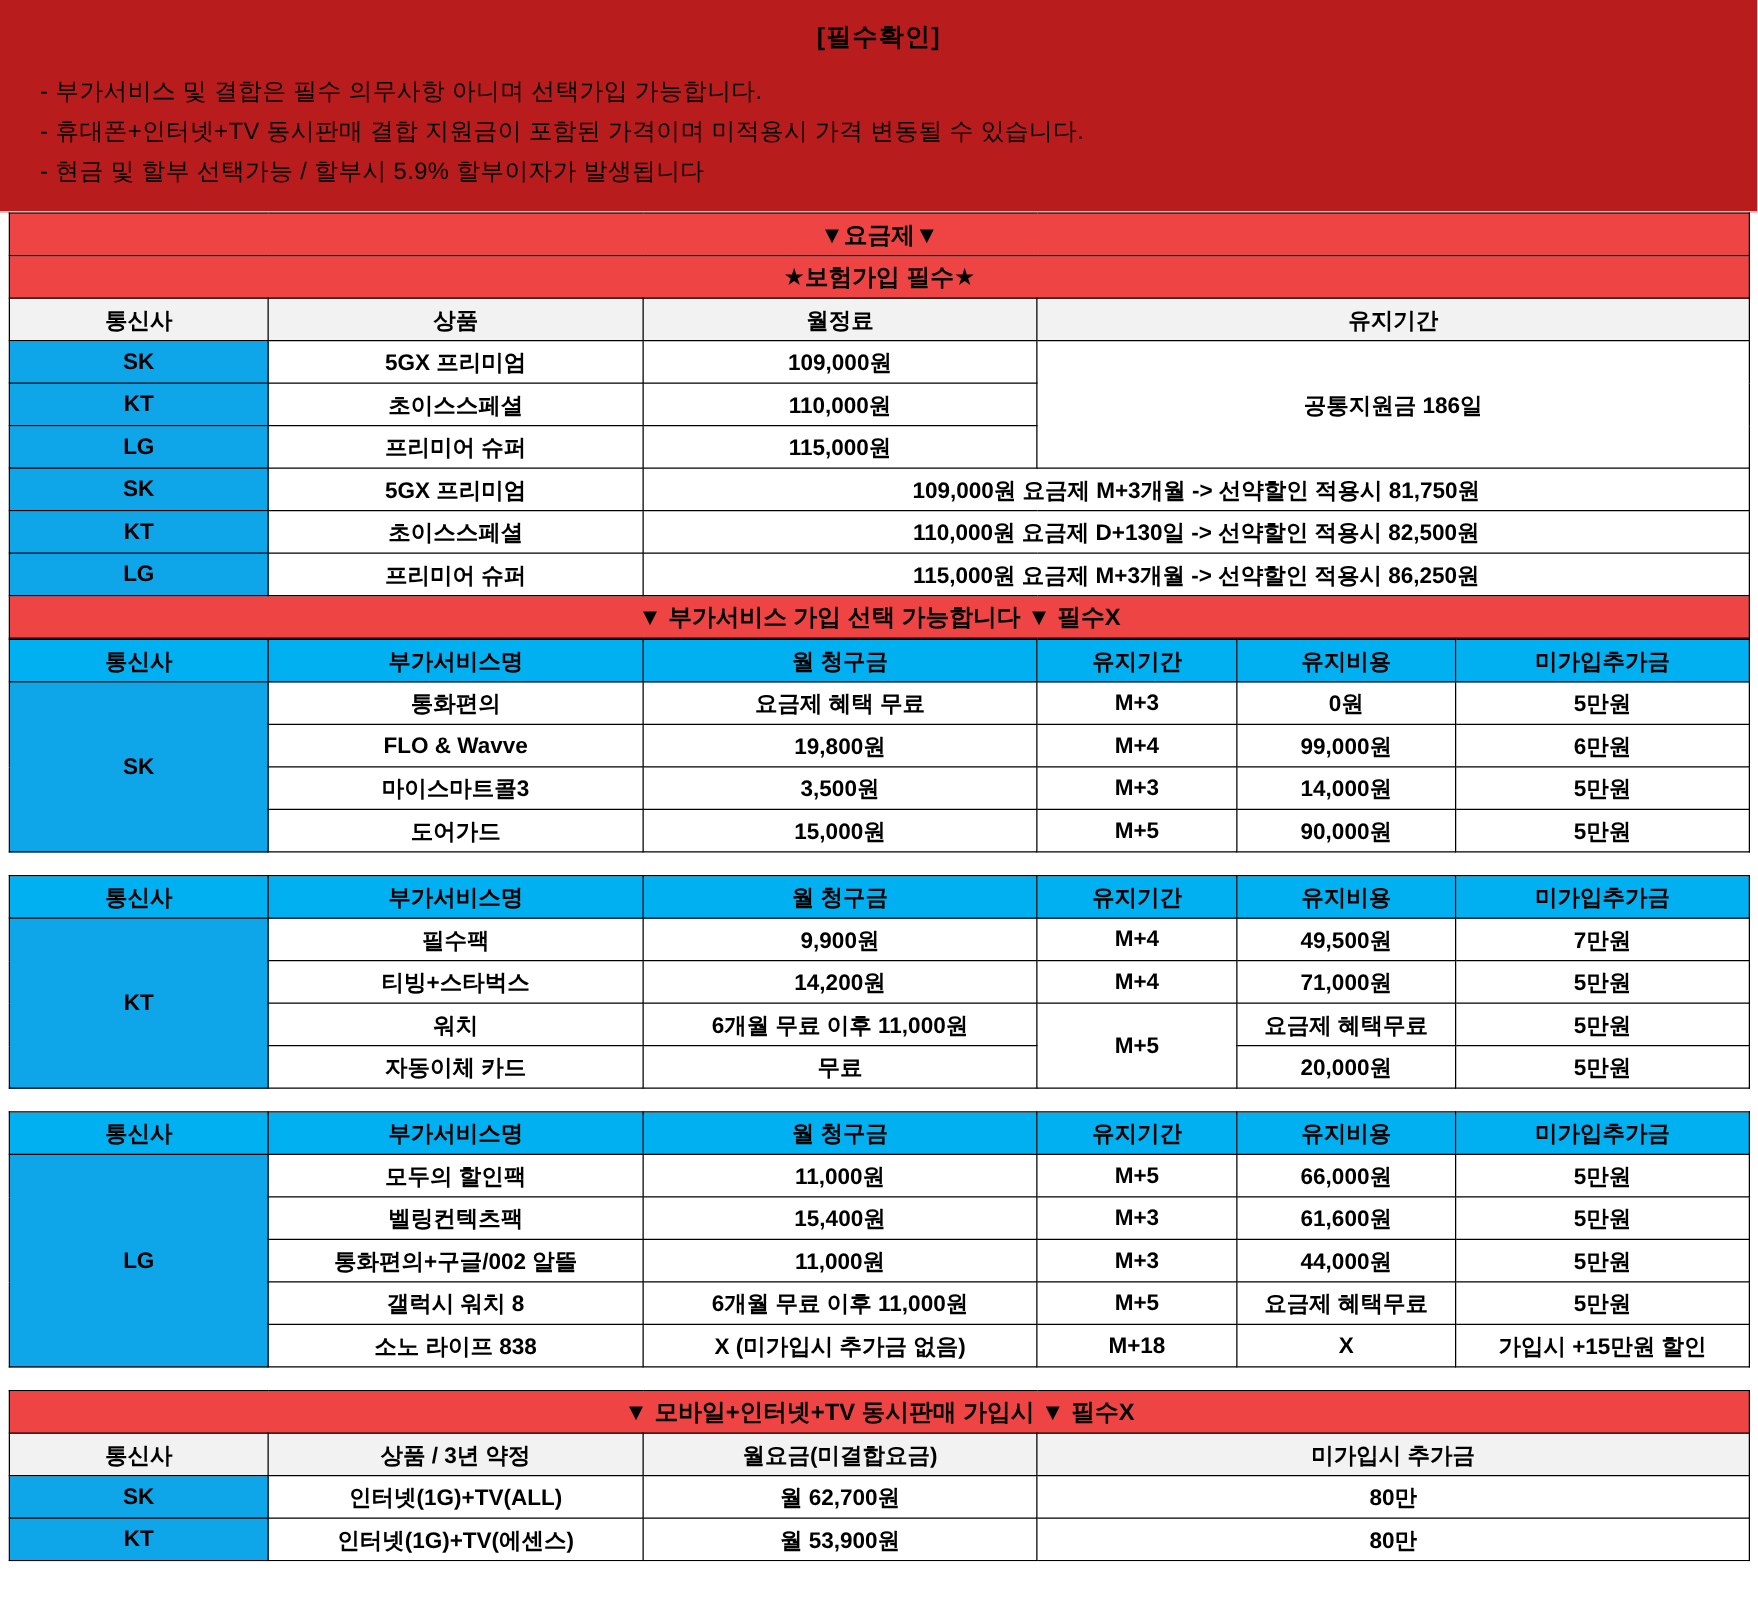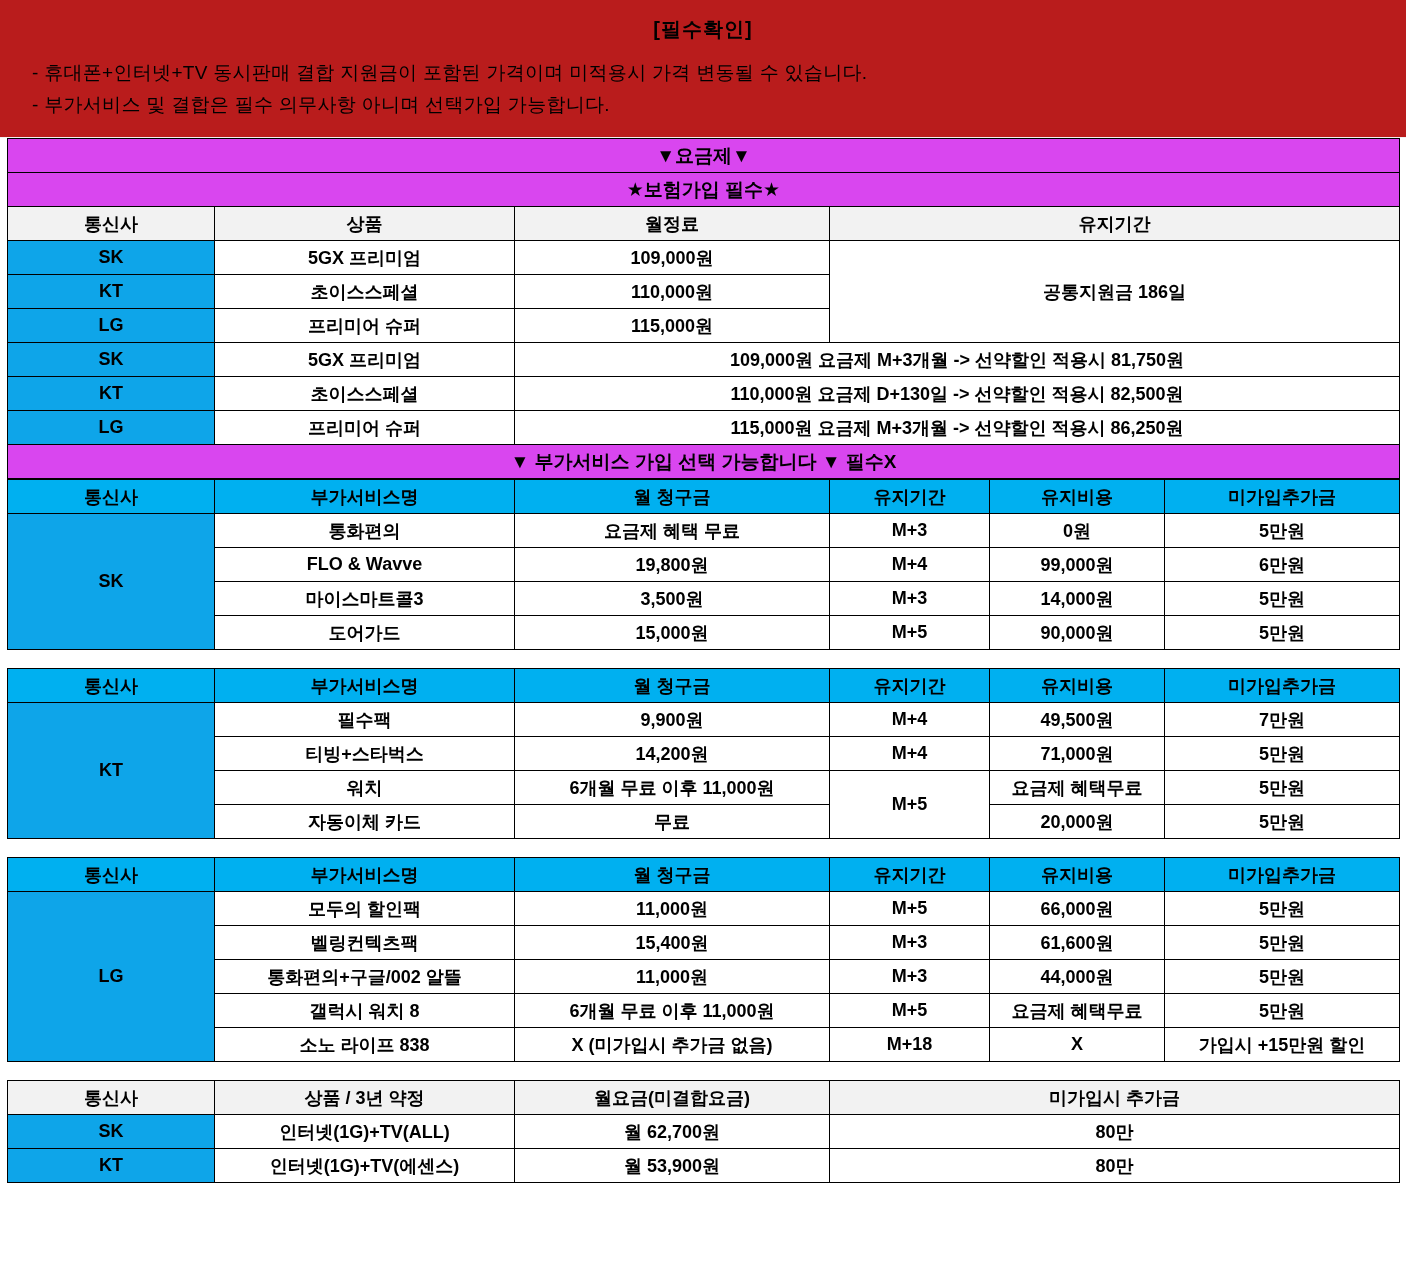--- a/index.html
+++ b/index.html
@@ -47,21 +47,21 @@
     border: 1px solid #000000;
     font-size: 18px;
     font-weight: bold;
     text-align: center;
     height: 34px;
     padding: 2px 4px;
     box-sizing: border-box;
     background: #ffffff;
   }
   td.yellow {
-    background: #d946ef;
+    background: #ef4444;
     font-size: 19px;
   }
   td.blue {
     background: #00b0f0;
     font-size: 18px;
   }
   td.grey {
     background: #0ea5e9;
   }
   td.head {
@@ -72,22 +72,23 @@
   }
   .tbl-wrap { margin-bottom: 0; }
 </style>
 </head>
 <body>
 
 <div class="page">
 
   <div class="notice">
     <div class="notice-title">[필수확인]</div>
+    <div class="notice-line">- 부가서비스 및 결합은 필수 의무사항 아니며 선택가입 가능합니다.</div>
     <div class="notice-line">- 휴대폰+인터넷+TV 동시판매 결합 지원금이 포함된 가격이며 미적용시 가격 변동될 수 있습니다.</div>
-    <div class="notice-line">- 부가서비스 및 결합은 필수 의무사항 아니며 선택가입 가능합니다.</div>
+    <div class="notice-line">- 현금 및 할부 선택가능 / 할부시 5.9% 할부이자가 발생됩니다</div>
   </div>
 
   <div class="tbl-wrap">
     <table>
       <colgroup>
         <col style="width:207px">
         <col style="width:300px">
         <col style="width:315px">
         <col style="width:570px">
       </colgroup>
@@ -313,20 +314,23 @@
   <div class="tbl-wrap">
     <table>
       <colgroup>
         <col style="width:207px">
         <col style="width:300px">
         <col style="width:315px">
         <col style="width:570px">
       </colgroup>
       <tbody>
         <tr>
+          <td class="yellow" colspan="4">▼ 모바일+인터넷+TV 동시판매 가입시 ▼ 필수X</td>
+        </tr>
+        <tr>
           <td class="head">통신사</td>
           <td class="head">상품 / 3년 약정</td>
           <td class="head">월요금(미결합요금)</td>
           <td class="head">미가입시 추가금</td>
         </tr>
         <tr>
           <td class="grey">SK</td>
           <td>인터넷(1G)+TV(ALL)</td>
           <td>월 62,700원</td>
           <td>80만</td>

